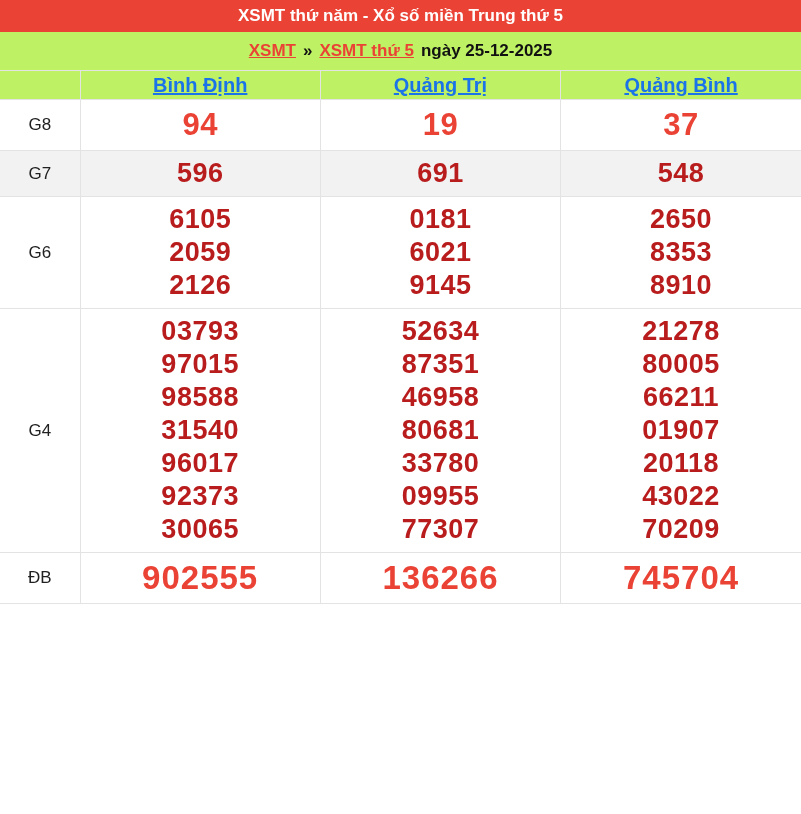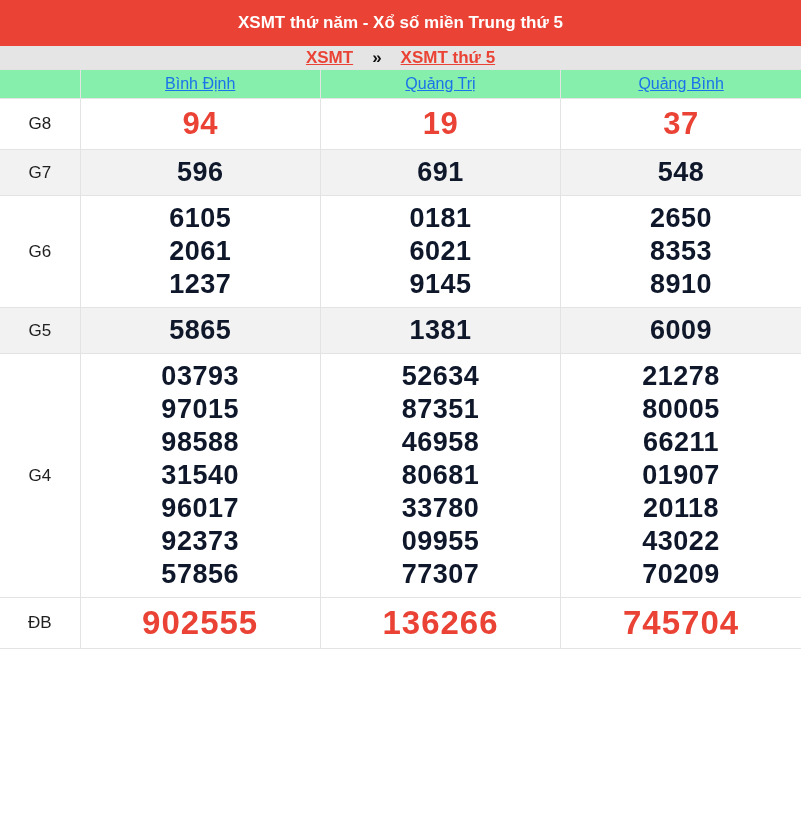--- a/index.html
+++ b/index.html
@@ -3,61 +3,61 @@
 <meta charset="utf-8">
 <style>
   html,body{margin:0;padding:0;}
   body{
     width:801px;
     background:#ffffff;
     font-family:"Liberation Sans","DejaVu Sans",sans-serif;
     color:#111;
   }
   .titlebar{
-    height:46px;
+    height:32px;
     background:#ea4335;
     color:#ffffff;
     display:flex;
     align-items:center;
     justify-content:center;
     font-weight:bold;
     font-size:17px;
   }
   .breadcrumb{
-    height:23px;
-    background:#e5e5e5;
+    height:38px;
+    background:#bef264;
     display:flex;
     align-items:center;
     justify-content:center;
     font-weight:bold;
     font-size:17px;
-    gap:19px;
+    gap:7px;
     color:#111;
   }
   .breadcrumb .crumb-link{
     color:#ea4335;
     text-decoration:underline;
     cursor:pointer;
   }
   table{
     width:100%;
     border-collapse:collapse;
     table-layout:fixed;
   }
   th,td{
     border:1px solid #e3e3e3;
     padding:0;
   }
   th:first-child,td:first-child{border-left:0;}
   th:last-child,td:last-child{border-right:0;}
   thead th{
     height:28px;
-    font-weight:normal;
-    font-size:16px;
-    background:#86efac;
+    font-weight:bold;
+    font-size:20px;
+    background:#bef264;
   }
   thead th .prov-link{
     color:#1a73e8;
     text-decoration:underline;
     cursor:pointer;
   }
   td.label-col{
     text-align:center;
     font-size:17px;
     color:#212121;
@@ -65,39 +65,40 @@
   }
   td.result-cell{
     text-align:center;
     vertical-align:middle;
     padding:6px 0;
   }
   .num{
     font-size:27px;
     font-weight:bold;
     line-height:33px;
-    color:#0f172a;
+    color:#b91c1c;
     letter-spacing:0.5px;
   }
   tr.alt{background:#f2f2f2;}
   td.red .num{color:#ea4335;}
   td.g8 .num{font-size:31px;line-height:38px;}
   td.db .num{font-size:33px;line-height:38px;letter-spacing:1px;}
 </style>
 </head>
 <body>
 
 <div class="titlebar">
   <span>XSMT thứ năm - Xổ số miền Trung thứ 5</span>
 </div>
 
 <div class="breadcrumb">
   <span class="crumb-link">XSMT</span>
   <span>»</span>
   <span class="crumb-link">XSMT thứ 5</span>
+  <span>ngày 25-12-2025</span>
 </div>
 
 <table>
   <colgroup>
     <col style="width:80px">
     <col>
     <col>
     <col>
   </colgroup>
   <thead>
@@ -130,56 +131,44 @@
           <div class="num">691</div>
         </td>
         <td class="result-cell">
           <div class="num">548</div>
         </td>
       </tr>
       <tr>
         <td class="label-col">G6</td>
         <td class="result-cell">
           <div class="num">6105</div>
-          <div class="num">2061</div>
-          <div class="num">1237</div>
+          <div class="num">2059</div>
+          <div class="num">2126</div>
         </td>
         <td class="result-cell">
           <div class="num">0181</div>
           <div class="num">6021</div>
           <div class="num">9145</div>
         </td>
         <td class="result-cell">
           <div class="num">2650</div>
           <div class="num">8353</div>
           <div class="num">8910</div>
-        </td>
-      </tr>
-      <tr class="alt">
-        <td class="label-col">G5</td>
-        <td class="result-cell">
-          <div class="num">5865</div>
-        </td>
-        <td class="result-cell">
-          <div class="num">1381</div>
-        </td>
-        <td class="result-cell">
-          <div class="num">6009</div>
         </td>
       </tr>
       <tr>
         <td class="label-col">G4</td>
         <td class="result-cell">
           <div class="num">03793</div>
           <div class="num">97015</div>
           <div class="num">98588</div>
           <div class="num">31540</div>
           <div class="num">96017</div>
           <div class="num">92373</div>
-          <div class="num">57856</div>
+          <div class="num">30065</div>
         </td>
         <td class="result-cell">
           <div class="num">52634</div>
           <div class="num">87351</div>
           <div class="num">46958</div>
           <div class="num">80681</div>
           <div class="num">33780</div>
           <div class="num">09955</div>
           <div class="num">77307</div>
         </td>

